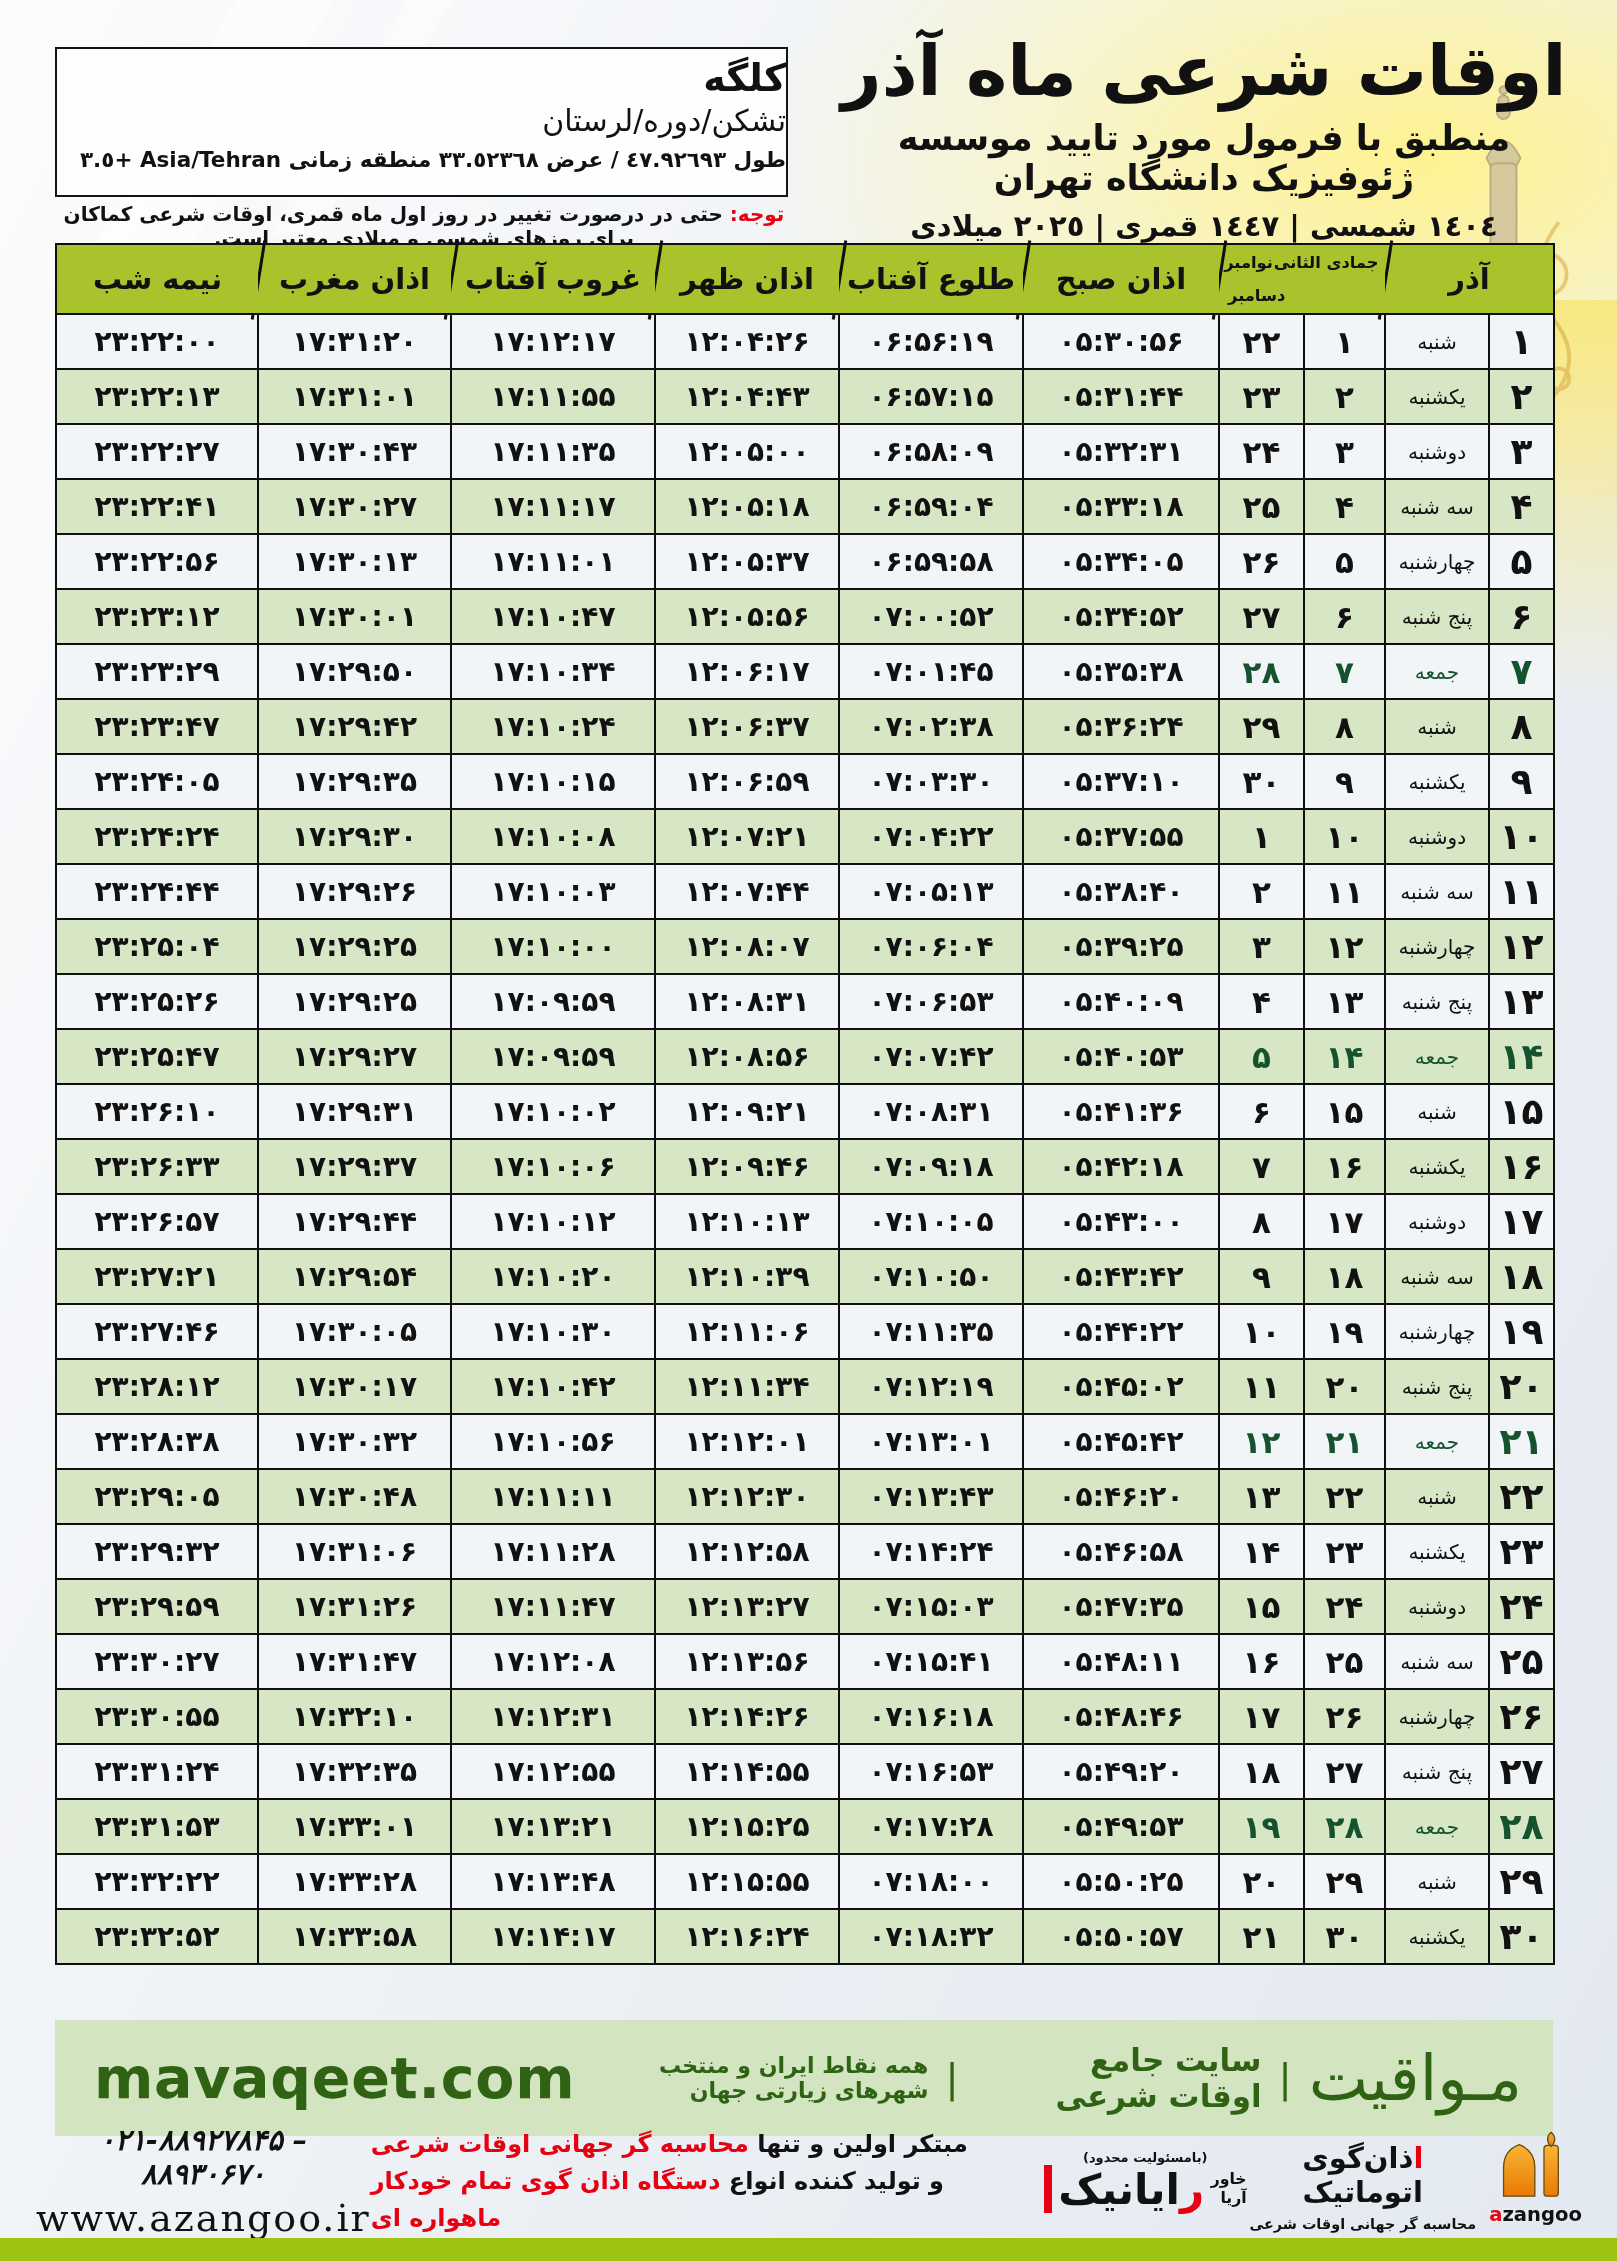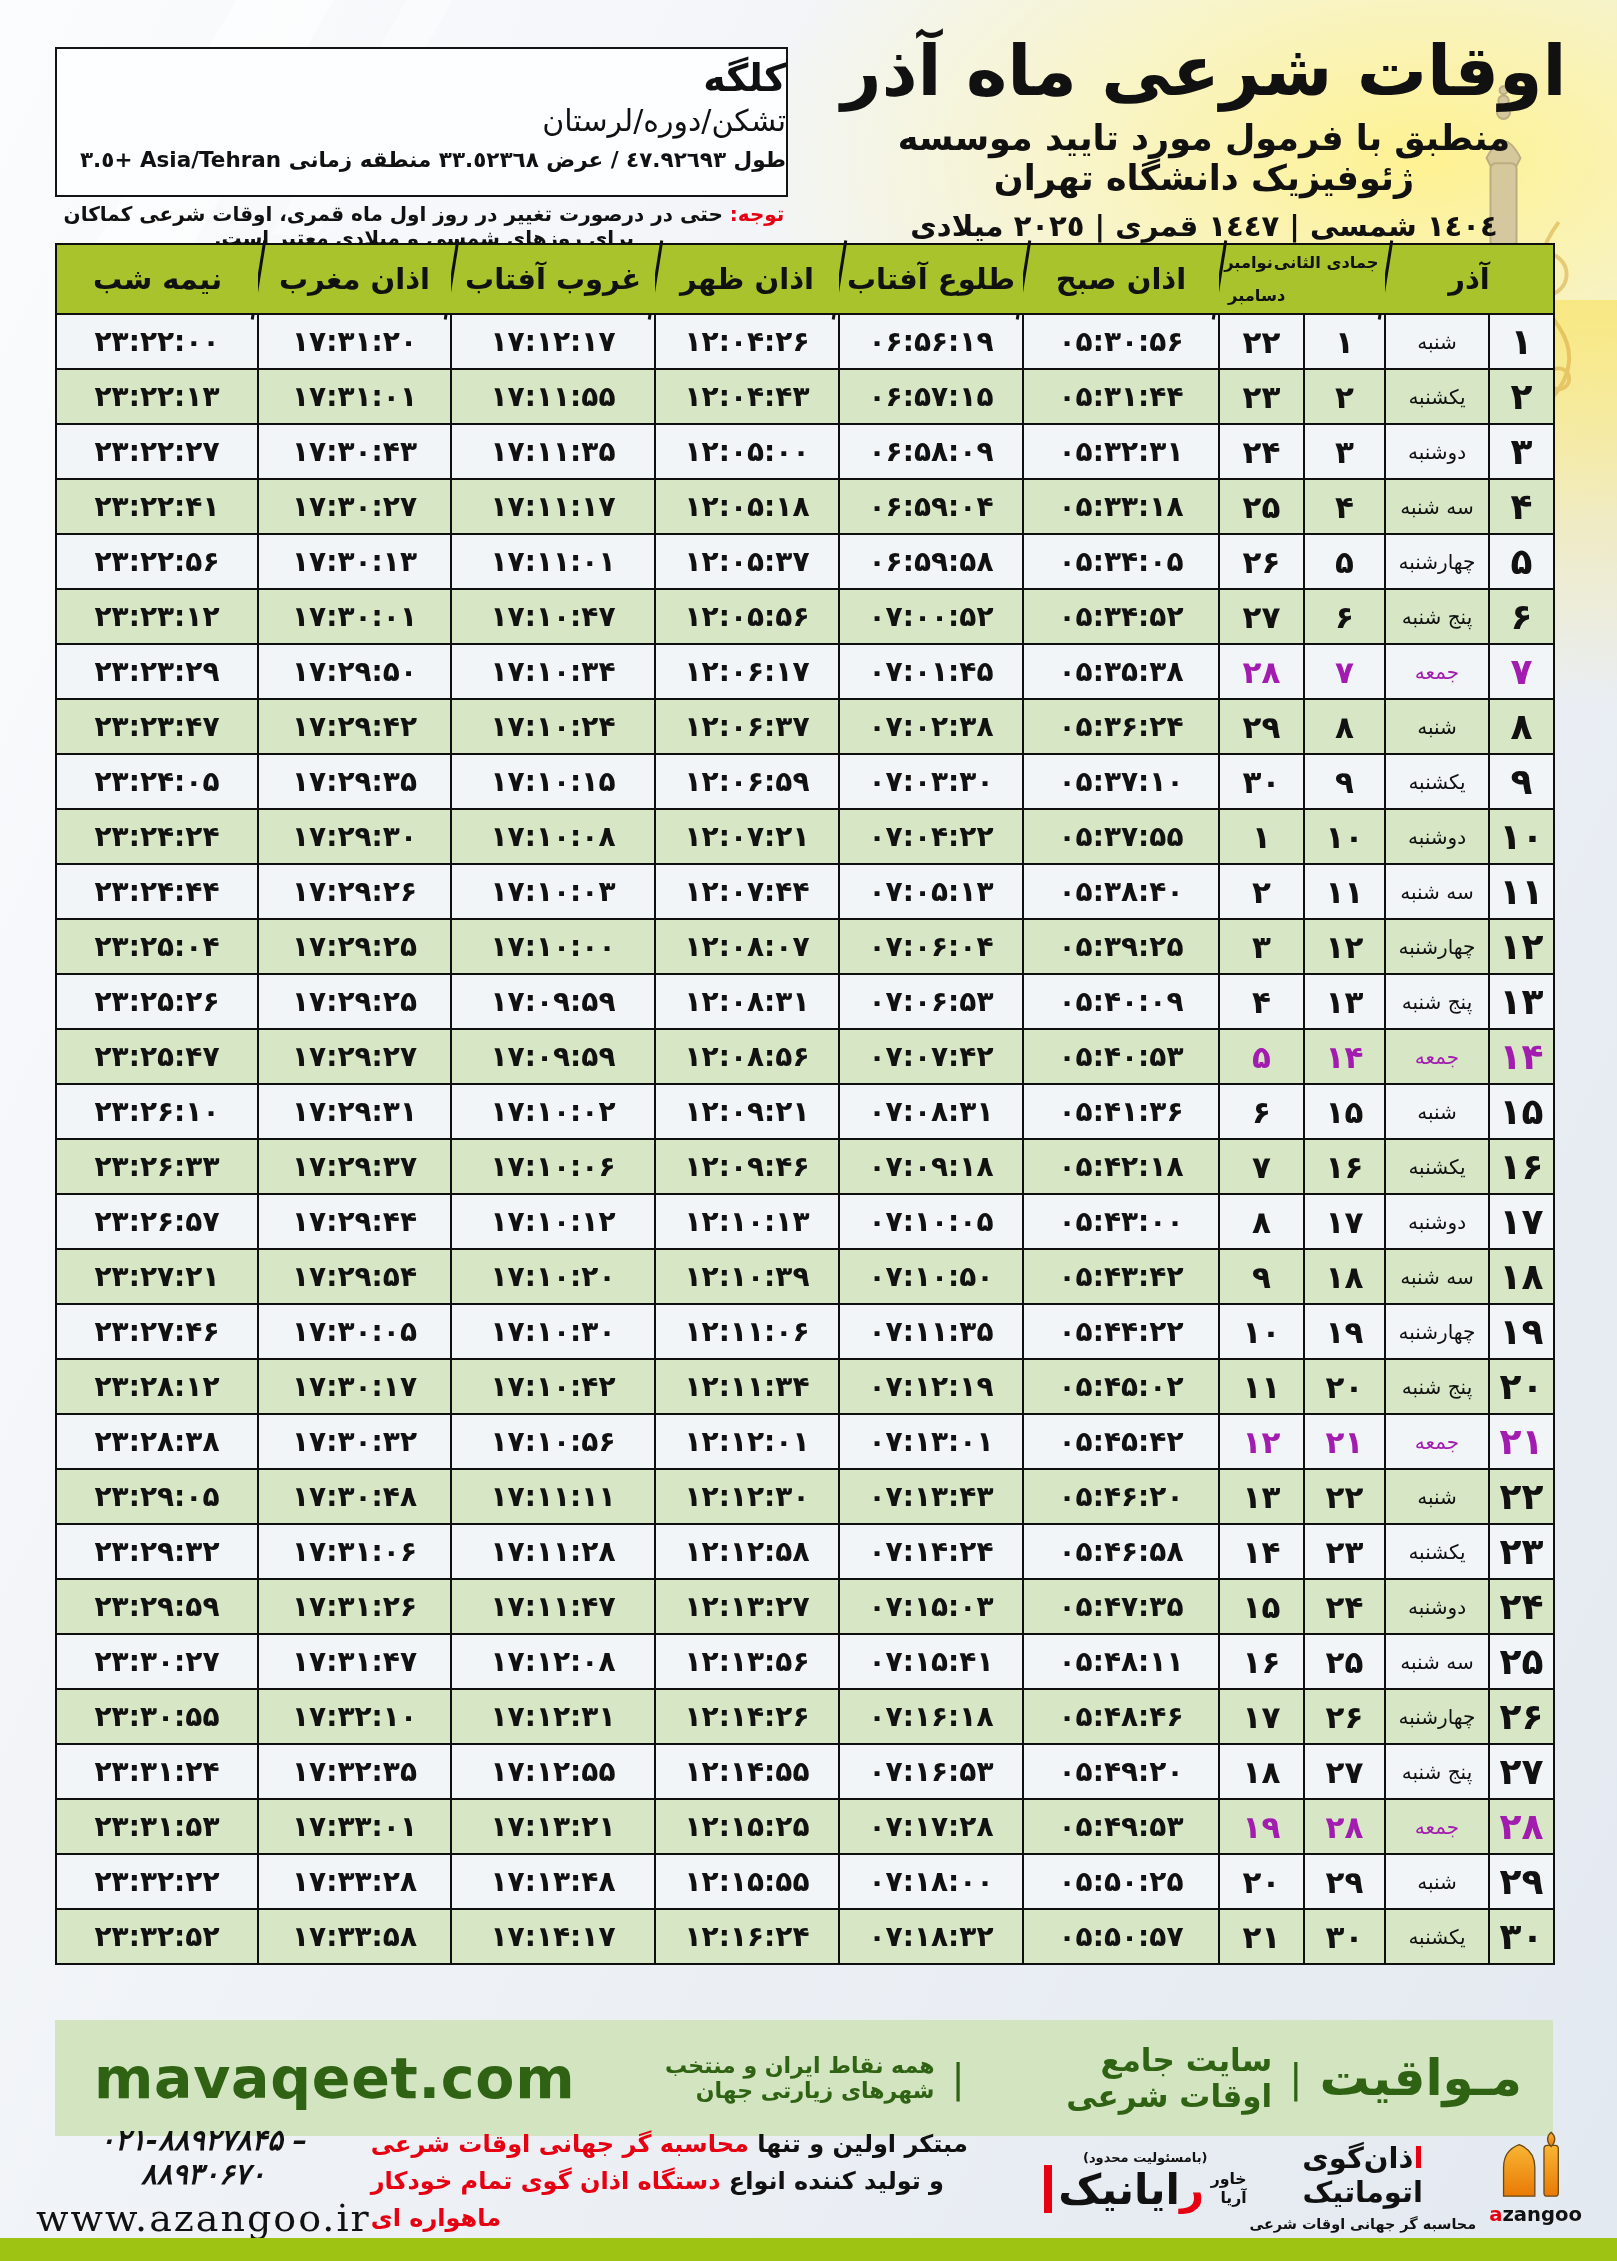--- a/index.html
+++ b/index.html
@@ -40,26 +40,26 @@
   .mcell{font-weight:bold;}
   .mcell .lun{position:absolute;top:7.8px;right:6.5px;font-size:16.3px;}
   .mcell .nov{position:absolute;top:7.8px;left:5.2px;font-size:16.3px;}
   .mcell .dec{position:absolute;bottom:7.8px;left:9px;font-size:16.3px;}
   tbody tr{height:55px;}
   tr.w{background:#f2f5f8;} tr.g{background:#d7e7c5;}
   td.time{font-size:28px;font-weight:bold;letter-spacing:1.3px;}
   td.num{font-size:31px;font-weight:bold;}
   td.azar{font-size:36px;font-weight:900;}
   td.wday{font-size:20px;}
-  tr.fr td.num,tr.fr td.azar,tr.fr td.wday{color:#a21caf;}
+  tr.fr td.num,tr.fr td.azar,tr.fr td.wday{color:#14532d;}
   
   .fbar{position:absolute;left:55px;top:2020px;width:1498px;height:116px;background:#d2e4c0;
         direction:rtl;display:flex;align-items:center;justify-content:space-between;color:#2f6313;}
   .fbar .rgt{display:flex;align-items:center;gap:17px;padding-right:31px;}
-  .f-brand{font-size:50px;font-weight:700;}
+  .f-brand{font-size:63px;font-weight:400;}
   .f-sep{font-size:39px;font-weight:400;}
   .f-tag1{font-size:31px;font-weight:bold;margin-left:20px;}
   .f-tag2{font-size:22px;font-weight:bold;}
   .f-site{font-size:57px;font-weight:900;direction:ltr;padding-left:39px;letter-spacing:0.7px;}
   
   .brow{position:absolute;left:36px;top:2128px;width:1546px;height:107px;direction:rtl;
         display:flex;align-items:center;justify-content:space-between;}
   .az-blk{display:flex;align-items:flex-start;gap:10.4px;}
   .az-txt{text-align:center;margin-top:10.4px;}
   .az-name{font-size:29px;font-weight:900;}

